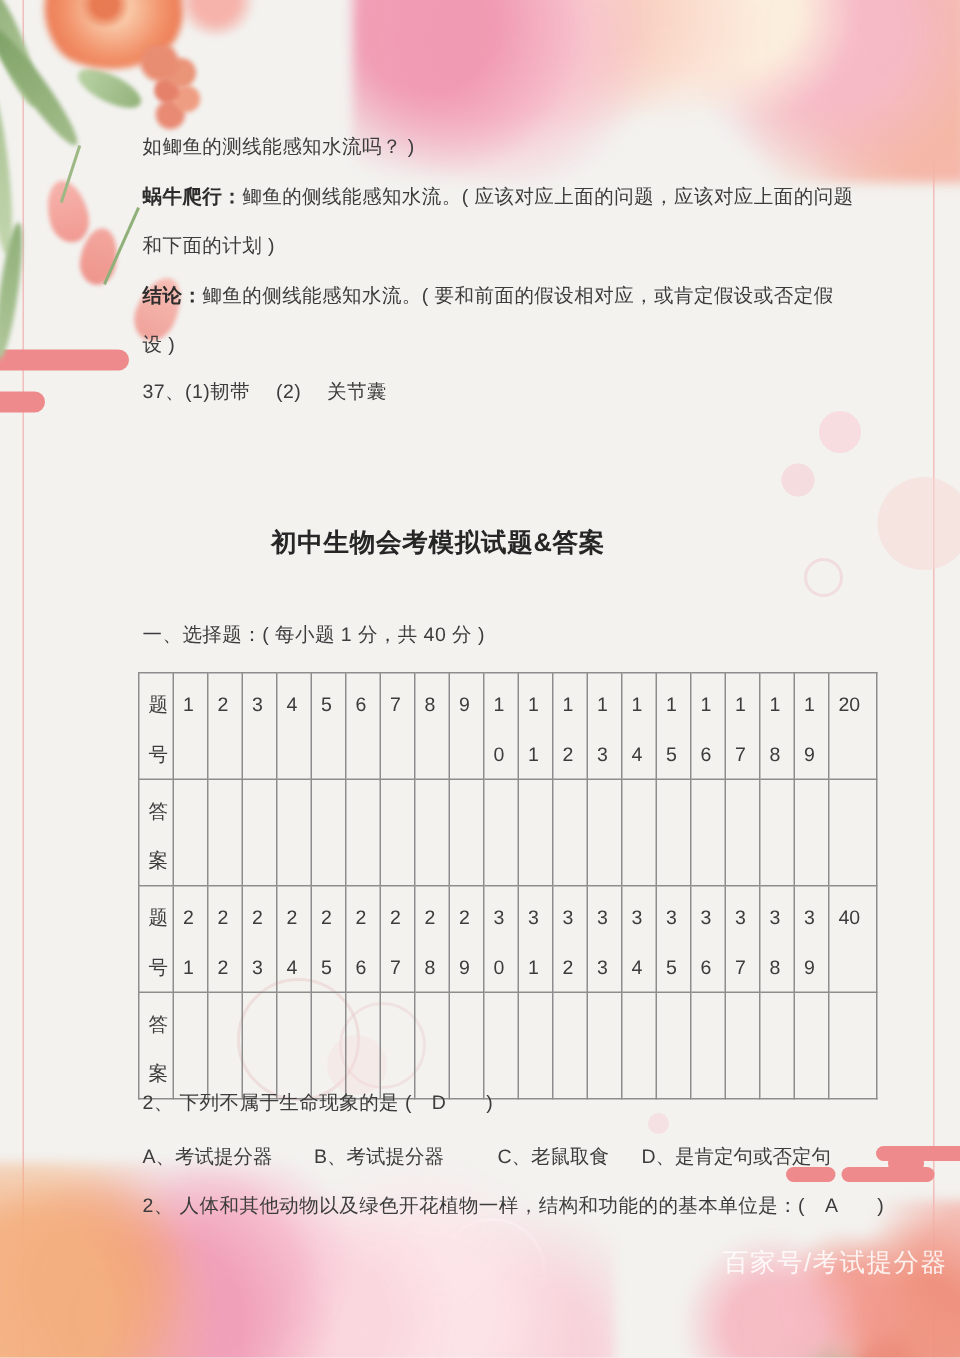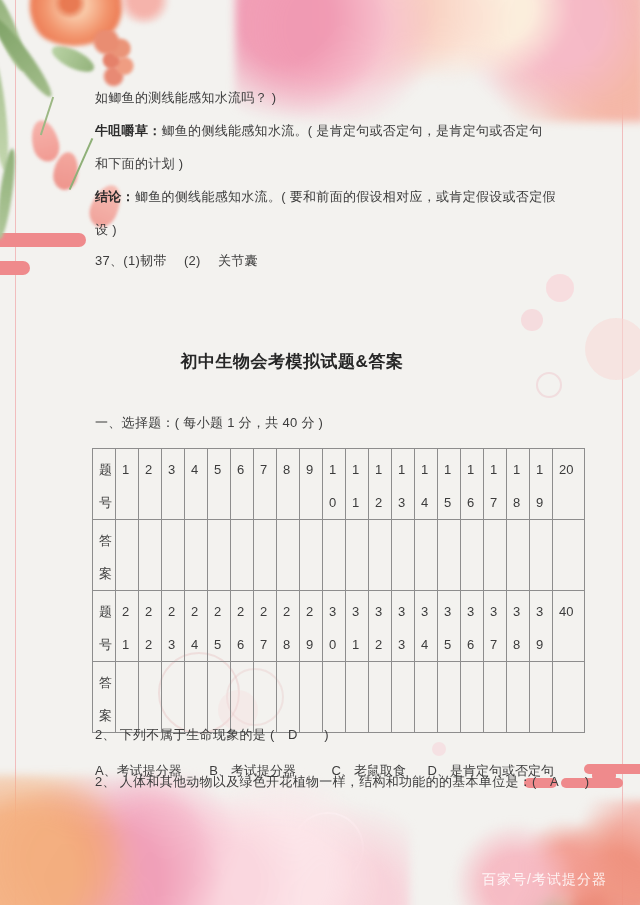--- a/index.html
+++ b/index.html
@@ -39,21 +39,21 @@
   #answer-table tr:nth-child(1){height:69px;}
   #answer-table tr:nth-child(2){height:68px;}
   #answer-table tr:nth-child(3){height:68px;}
   #answer-table tr:nth-child(4){height:59px;}
   
   .options{left:95px;top:762px;width:460px;font-size:13px;white-space:nowrap;}
   .options span{display:inline-block;}
   .options span:nth-child(1){margin-right:24px;}
   .options span:nth-child(2){margin-right:32px;}
   .options span:nth-child(3){margin-right:18px;}
-  .watermark{left:482px;top:871px;font-size:14px;letter-spacing:1px;
+  .watermark{left:482px;top:830px;font-size:17px;letter-spacing:1px;
              color:var(--watermark);opacity:.85;white-space:nowrap;}
 </style>
 </head>
 <body>
 
 <div class="abs vline" style="left:15px"></div>
 <div class="abs vline" style="left:622px"></div>
 
 <div class="abs bokeh" style="left:546px;top:274px;width:28px;height:28px;background:rgba(248,213,217,.75)"></div>
 <div class="abs bokeh" style="left:521px;top:309px;width:22px;height:22px;background:rgba(246,205,210,.6)"></div>
@@ -125,21 +125,21 @@
     radial-gradient(circle at 95% 35%, rgba(243,179,169,.9) 0 15%, rgba(243,179,169,0) 34%),
     radial-gradient(circle at 45% 95%, rgba(130,160,96,.7) 0 8%, rgba(130,160,96,0) 20%),
     radial-gradient(circle at 68% 92%, rgba(205,90,80,.75) 0 7%, rgba(205,90,80,0) 16%);">
 </div>
 
 <div class="abs line" style="top:89px">
   <span>如鲫鱼的测线能感知水流吗？ )</span>
 </div>
 
 <div class="abs line" style="top:122px">
-  <b>牛咀嚼草：</b><span>鲫鱼的侧线能感知水流。( 是肯定句或否定句，是肯定句或否定句</span>
+  <b>蜗牛爬行：</b><span>鲫鱼的侧线能感知水流。( 应该对应上面的问题，应该对应上面的问题</span>
 </div>
 
 <div class="abs line" style="top:155px">
   <span>和下面的计划 )</span>
 </div>
 
 <div class="abs line" style="top:188px">
   <b>结论：</b><span>鲫鱼的侧线能感知水流。( 要和前面的假设相对应，或肯定假设或否定假</span>
 </div>
 
@@ -316,17 +316,17 @@
   <span>2、 下列不属于生命现象的是 (　D　　)</span>
 </div>
 
 <div class="abs options">
   <span>A、考试提分器</span>
   <span>B、考试提分器</span>
   <span>C、老鼠取食</span>
   <span>D、是肯定句或否定句</span>
 </div>
 
-<div class="abs line" style="top:773px">
+<div class="abs line" style="top:795px">
   <span>2、 人体和其他动物以及绿色开花植物一样，结构和功能的的基本单位是：(　A　　)</span>
 </div>
 
 <div class="abs watermark">百家号/考试提分器</div>
 
 </body></html>

